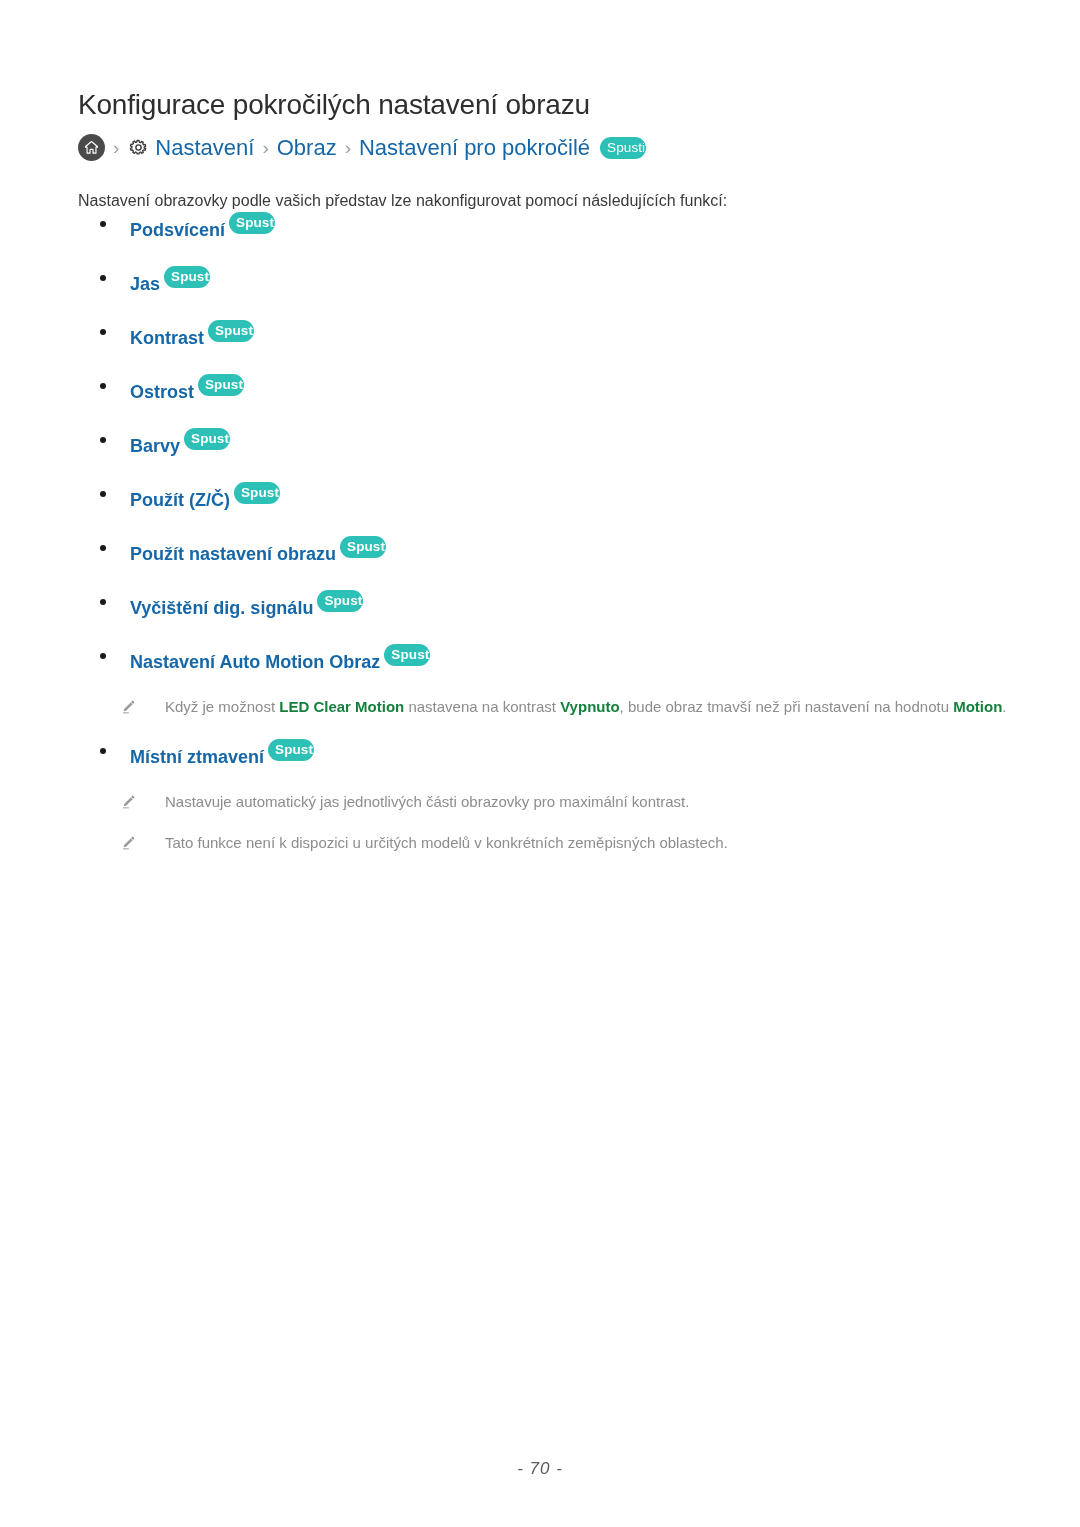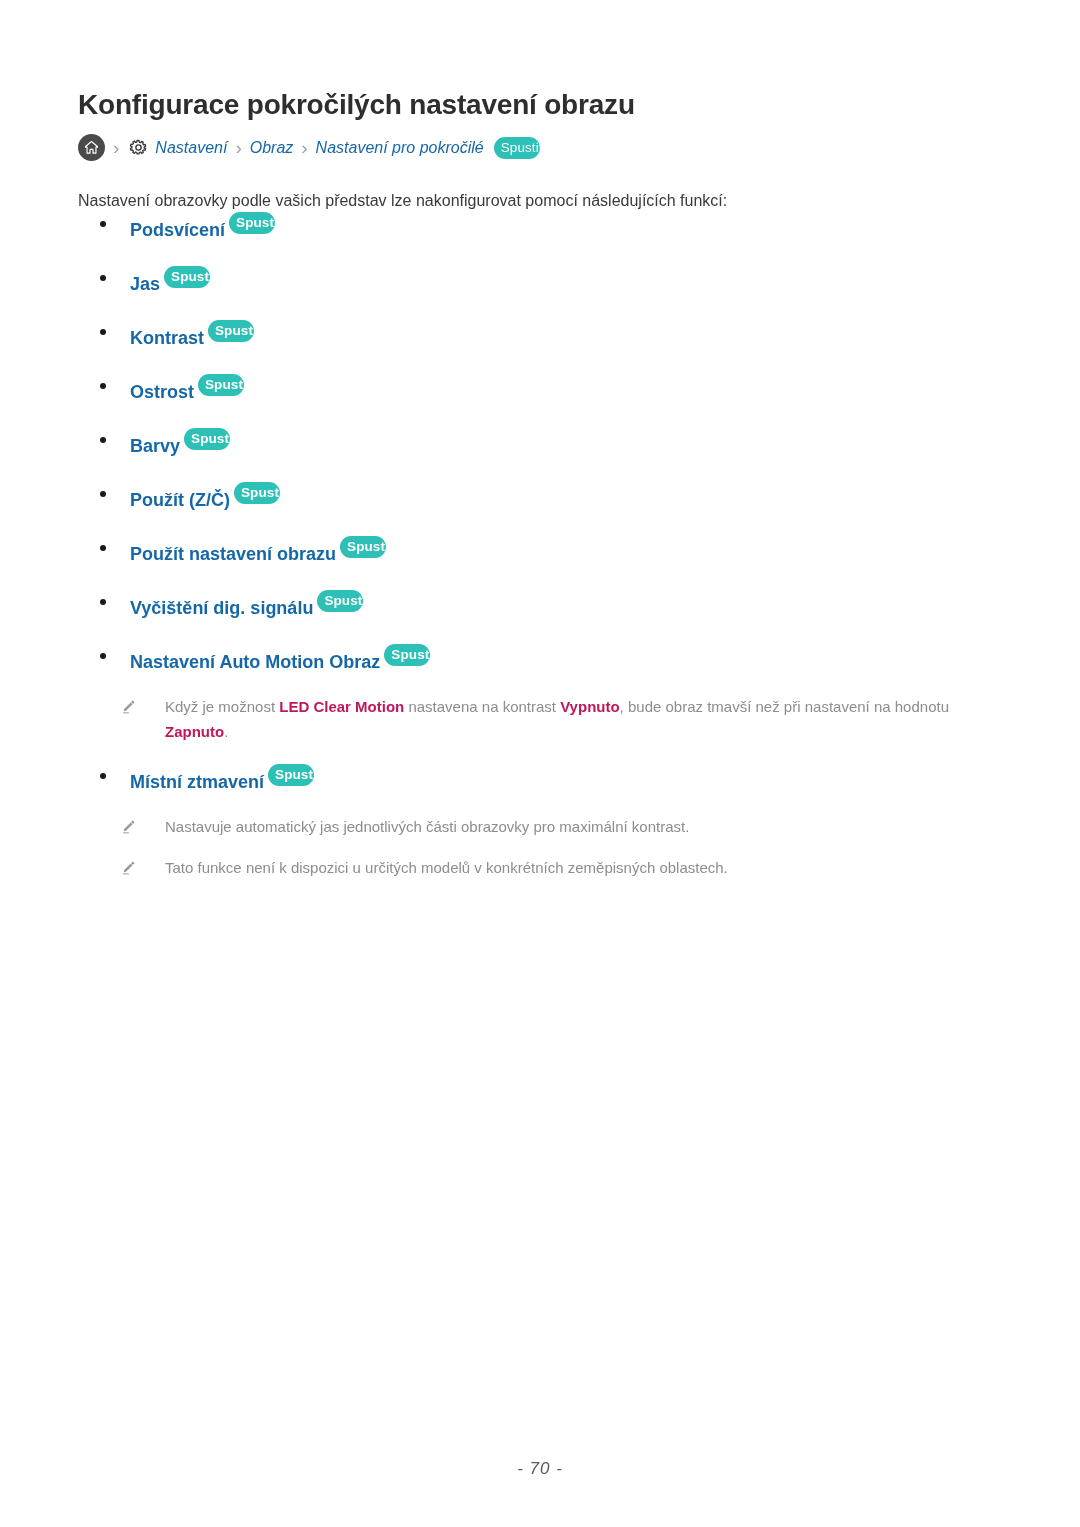--- a/index.html
+++ b/index.html
@@ -22,21 +22,21 @@
     inset: 0;
     padding: 0;
   }
 
   
   .doc-title {
     position: absolute;
     left: 78px;
     top: 70px;
     font-size: 28px;
-    font-weight: 700;
+    font-weight: 400;
     color: #2e2e2e;
     letter-spacing: -0.2px;
     white-space: nowrap;
   }
 
   
   .breadcrumb {
     position: absolute;
     left: 78px;
     top: 134px;
@@ -67,22 +67,21 @@
   }
   .gear-icon svg { display: block; }
   .crumb-sep {
     color: #9aa0a6;
     font-size: 19px;
     padding: 0 2px;
     font-weight: 300;
   }
   .crumb-link {
     color: #1667a8;
-    font-size: 16px;
-    font-style: italic;
+    font-size: 22px;
   }
 
   
   .badge {
     display: inline-block;
     background: #2cc0b6;
     color: #ffffff;
     border-radius: 11px;
     font-size: 13.5px;
     line-height: 15px;
@@ -151,21 +150,21 @@
     margin: 4px 28px 0 0;
   }
   .pencil-icon svg { display: block; }
   .note-text {
     font-size: 15px;
     line-height: 25px;
     color: #8d8d8d;
     max-width: 870px;
   }
   .note-text .hl {
-    color: #be185d;
+    color: #15803d;
     font-weight: 700;
   }
 
   
   .page-number {
     position: absolute;
     left: 0;
     right: 0;
     top: 1459px;
     text-align: center;
@@ -253,21 +252,21 @@
     </div>
 
     <div class="note-row">
       <span class="pencil-icon">
         <svg width="17" height="17" viewBox="0 0 24 24" aria-hidden="true">
           <path d="M17.8 3.6l2.6 2.6-1.9 1.9-2.6-2.6 1.9-1.9z" fill="#8d8d8d"></path>
           <path d="M15.2 6.2l2.6 2.6-9.3 9.3-3.3.7.7-3.3 9.3-9.3z" fill="#9a9a9a"></path>
           <path d="M4.2 20.4h8.4v1.2H4.2z" fill="#8d8d8d"></path>
         </svg>
       </span>
-      <span class="note-text"><span>Když je možnost </span><span class="hl">LED Clear Motion</span><span> nastavena na kontrast </span><span class="hl">Vypnuto</span><span>, bude obraz tmavší než při nastavení na hodnotu </span><span class="hl">Zapnuto</span><span>.</span></span>
+      <span class="note-text"><span>Když je možnost </span><span class="hl">LED Clear Motion</span><span> nastavena na kontrast </span><span class="hl">Vypnuto</span><span>, bude obraz tmavší než při nastavení na hodnotu </span><span class="hl">Motion</span><span>.</span></span>
     </div>
 
     <div class="bullet-row">
       <span class="bullet-dot"></span>
       <span class="bullet-text"><span>Místní ztmavení</span><span class="badge">Spustit</span></span>
     </div>
 
     <div class="note-row">
       <span class="pencil-icon">
         <svg width="17" height="17" viewBox="0 0 24 24" aria-hidden="true">

